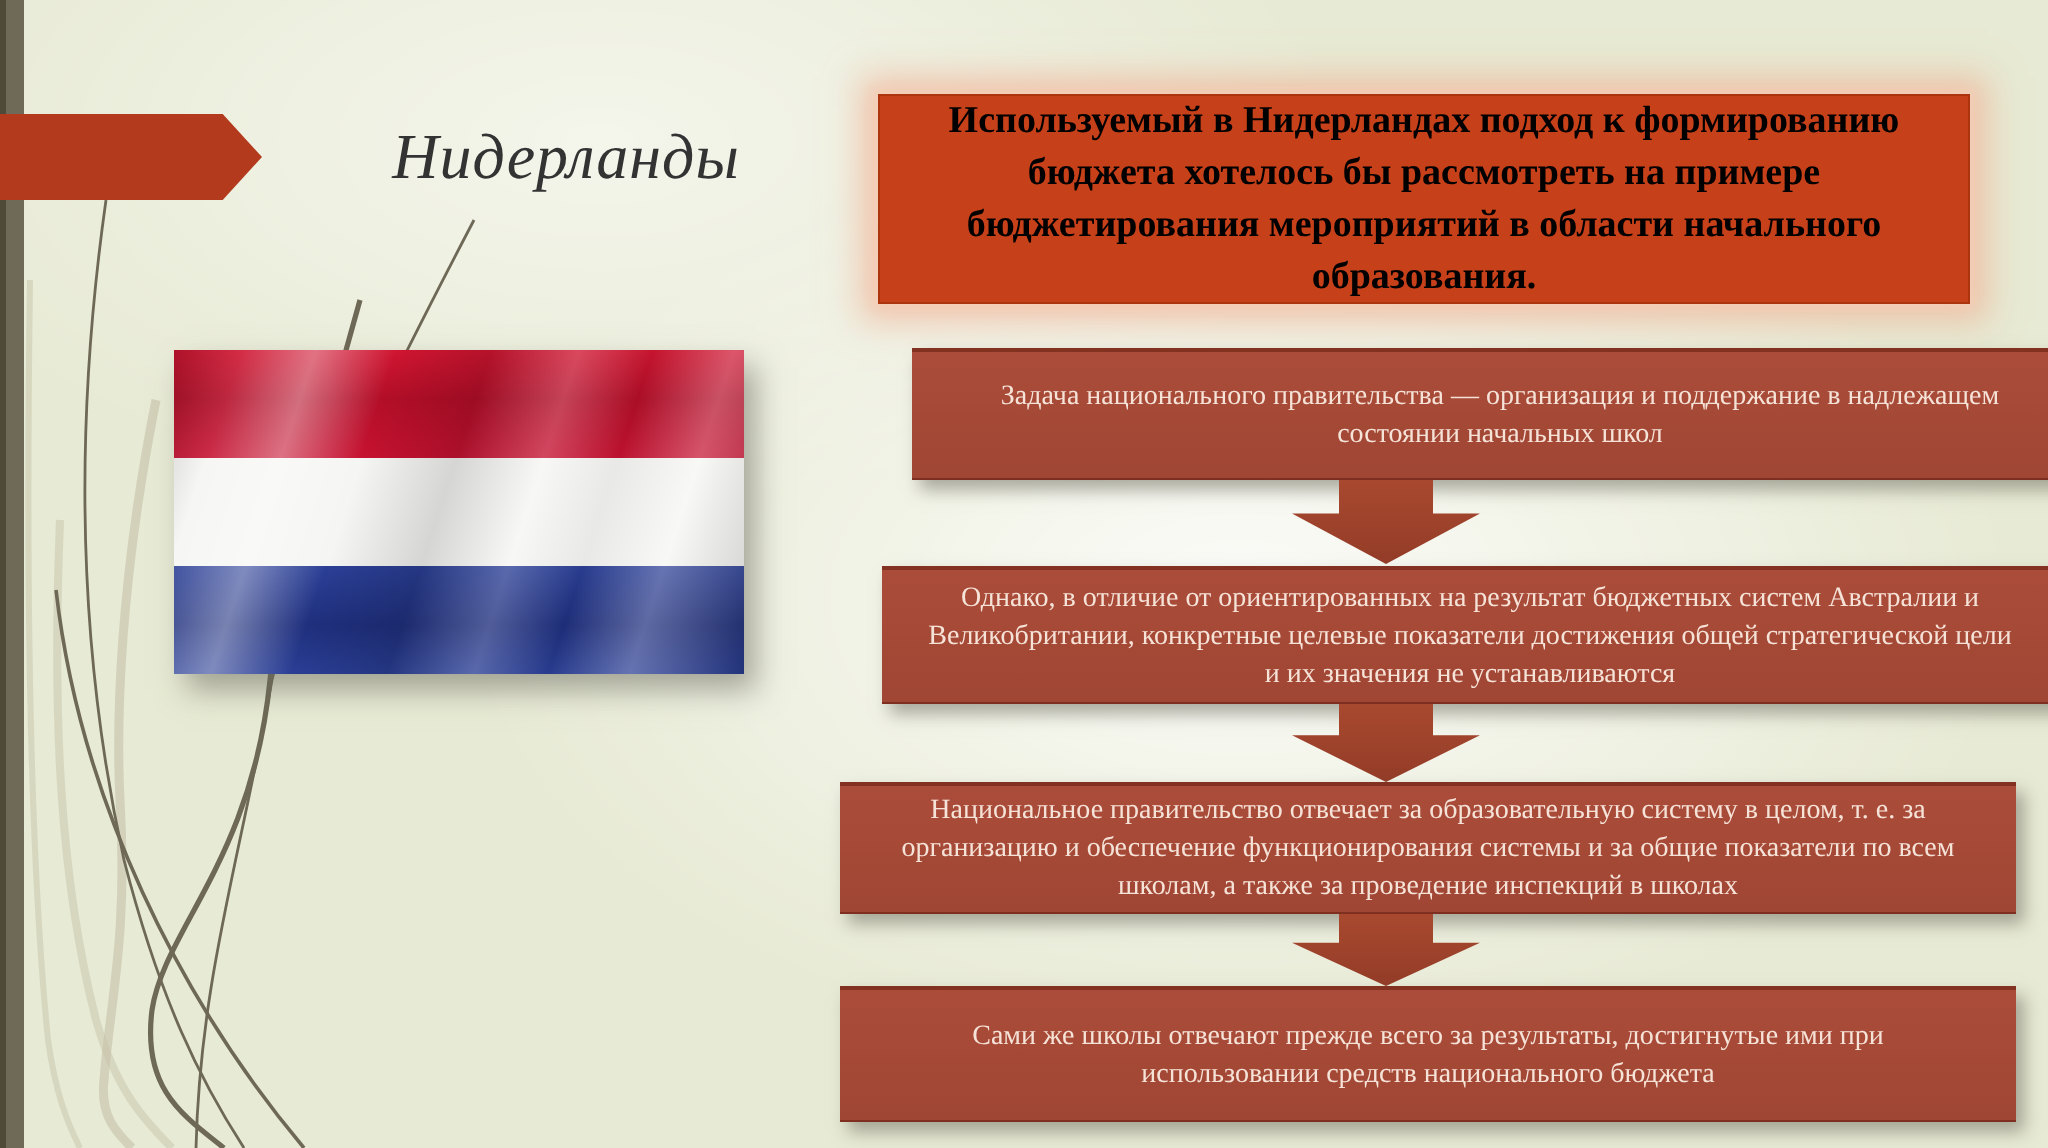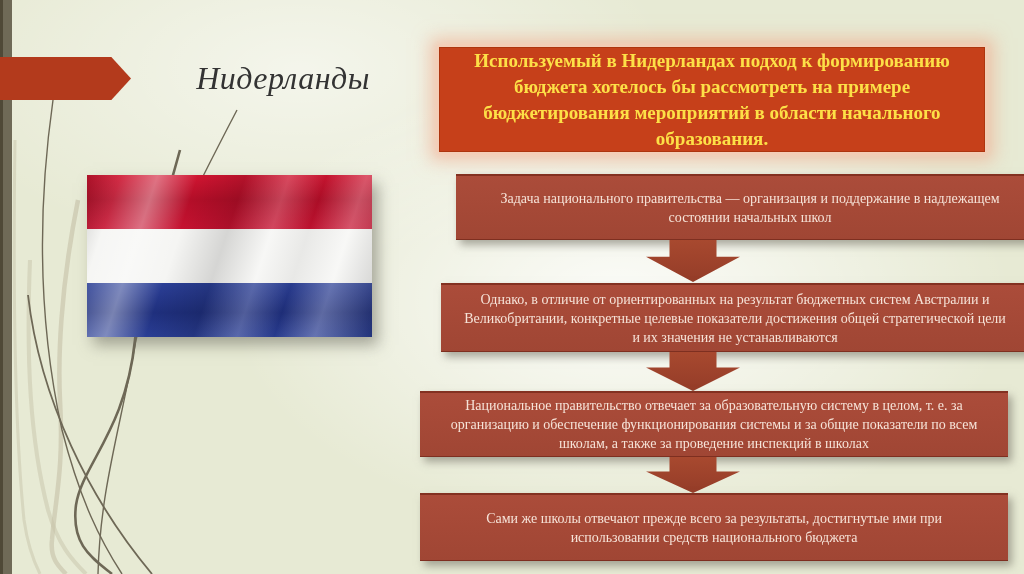--- a/index.html
+++ b/index.html
@@ -42,21 +42,21 @@
     background:linear-gradient(108deg,
       rgba(0,0,0,0.16) 0%, rgba(255,255,255,0.10) 10%, rgba(255,255,255,0.40) 21%,
       rgba(255,255,255,0) 33%, rgba(0,0,0,0.13) 47%, rgba(255,255,255,0.22) 60%,
       rgba(0,0,0,0.05) 71%, rgba(255,255,255,0.28) 83%, rgba(0,0,0,0.17) 100%);
   }
   .heading-box {
     position:absolute; left:439px; top:47px; width:546px; height:105px; box-sizing:border-box;
     background:#c6401a; border:1px solid #ad350e;
     box-shadow:0 0 5px 2px rgba(246,205,183,0.95), 0 0 16px 9px rgba(240,170,140,0.6);
     display:flex; align-items:center; justify-content:center;
-    text-align:center; color:#fde047; font-weight:bold; font-size:19px; line-height:26px;
+    text-align:center; color:#000000; font-weight:bold; font-size:19px; line-height:26px;
     padding:0 28px;
   }
   .flow-box {
     position:absolute; left:420px; width:588px; box-sizing:border-box;
     background:linear-gradient(180deg,#ab4c3a 0%, #a04634 100%);
     border-top:2px solid #833121; border-bottom:1px solid #7e2f20;
     box-shadow:4px 5px 8px rgba(110,108,95,0.55);
     display:flex; align-items:center; justify-content:center;
     text-align:center; color:#f6e3d8; font-size:14px; line-height:19px;
     padding:0 20px;

